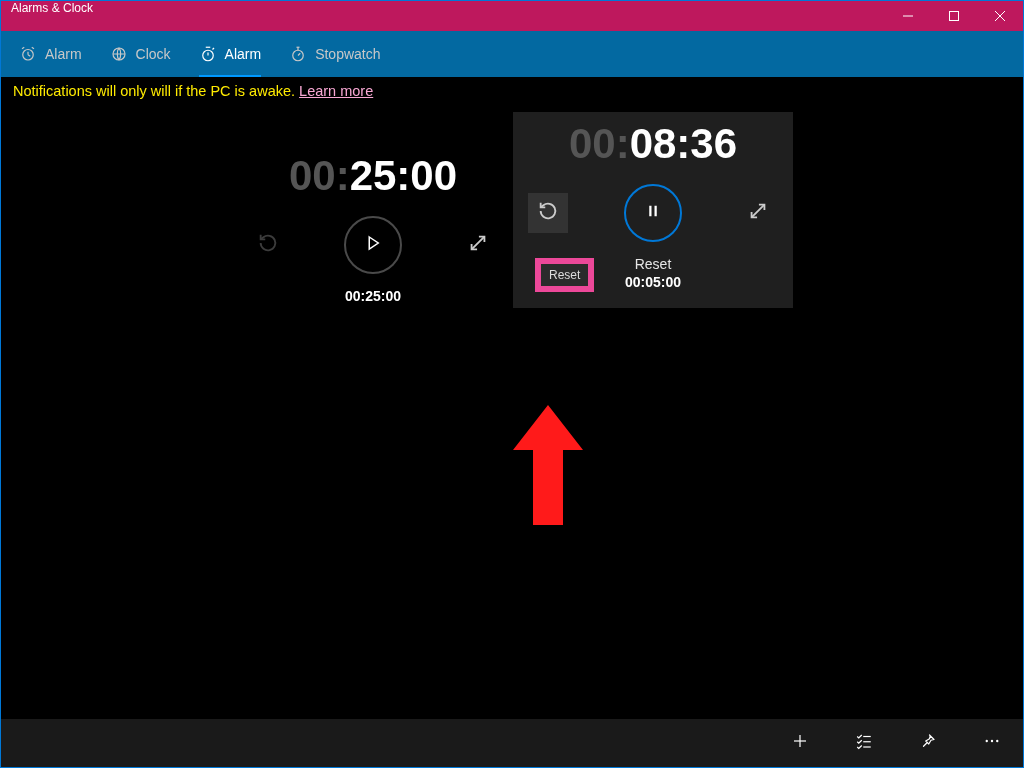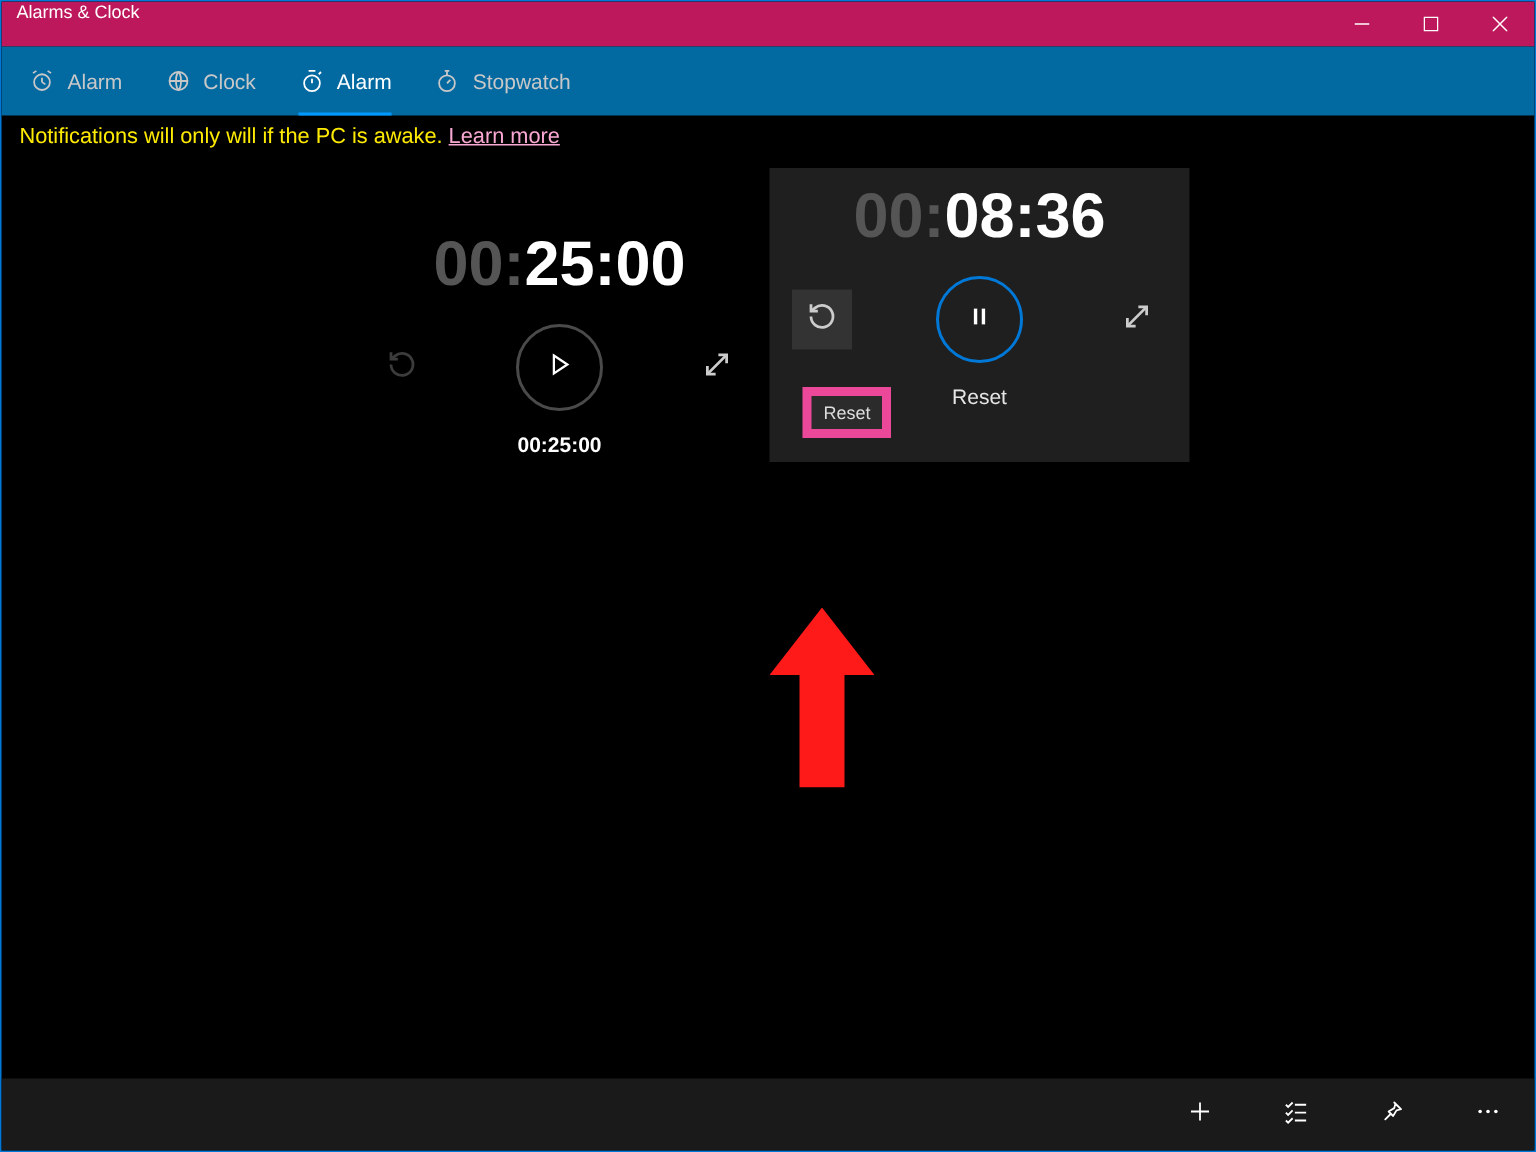--- a/index.html
+++ b/index.html
@@ -292,20 +292,21 @@
               <line x1="5" y1="19" x2="19" y2="5"></line>
               <polyline points="13 5 19 5 19 11"></polyline>
               <polyline points="11 19 5 19 5 13"></polyline>
             </svg>
         </span>
       </div>
     </div>
     <div class="tooltip">Reset</div>
     <div class="card-footer">
       <div>Reset</div>
+      <div class="sub">00:05:00</div>
     </div>
   </div>
 
   <div class="arrow">
     <svg viewBox="0 0 70 120">
       <polygon points="35,0 70,45 50,45 50,120 20,120 20,45 0,45" fill="#ff1a1a"></polygon>
     </svg>
   </div>
 </div>
 

